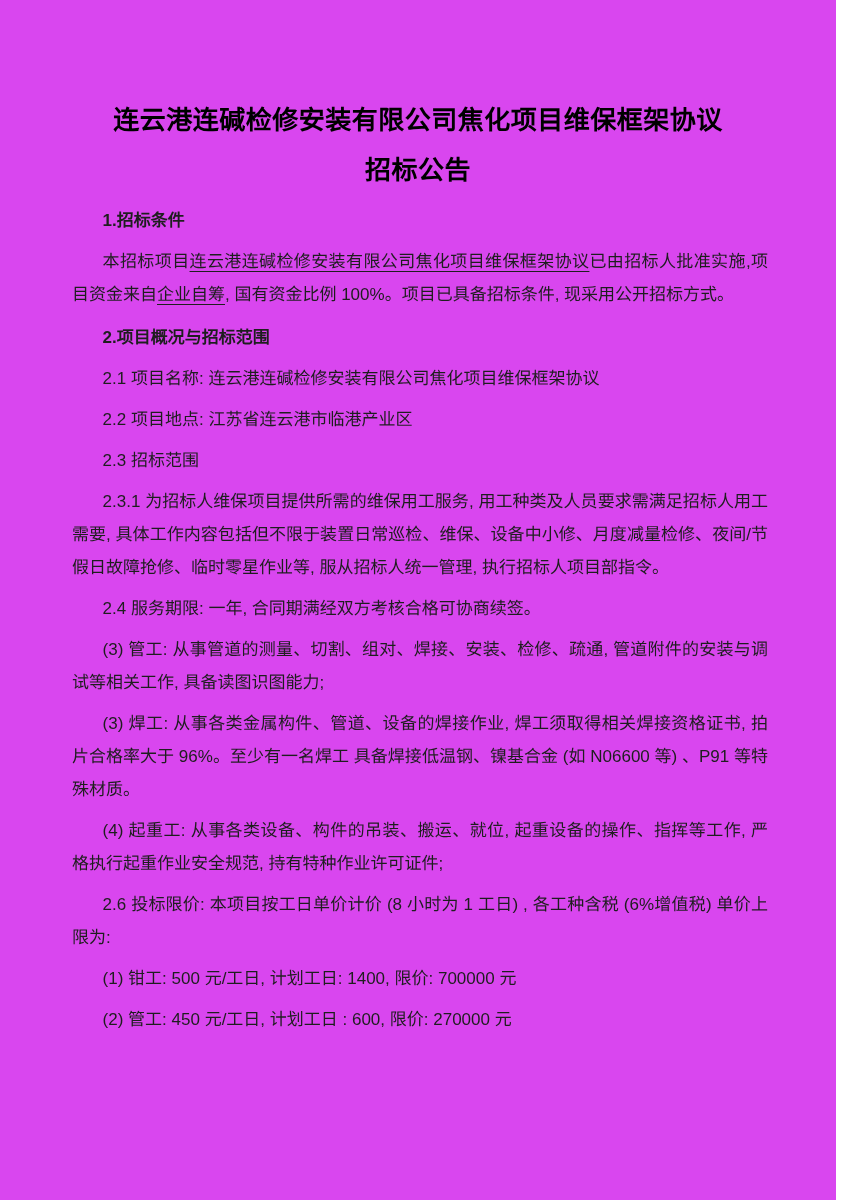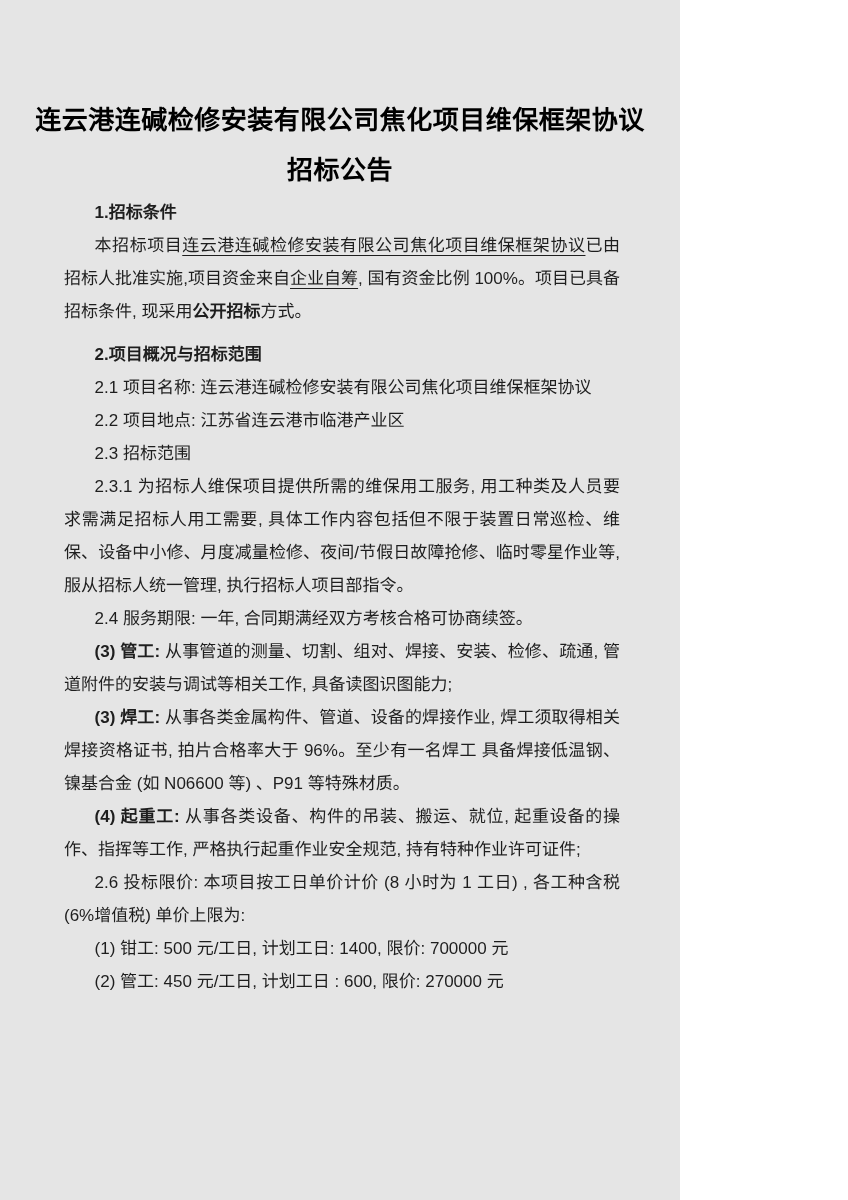--- a/index.html
+++ b/index.html
@@ -2,23 +2,23 @@
 <html lang="zh-CN"><head>
 <meta charset="utf-8">
 <style>
   html, body {
     margin: 0;
     padding: 0;
     background: #ffffff;
   }
   .page {
     position: relative;
-    width: 680px;
+    width: 836px;
     height: 1200px;
-    background: #e5e5e5;
+    background: #d946ef;
     overflow: hidden;
     color: #1e1e1e;
     font-family: "Liberation Sans", sans-serif;
   }
   .title-block {
     padding-top: 96px;
     text-align: center;
     font-family: "Liberation Serif", serif;
     font-weight: bold;
     font-size: 26px;
@@ -26,27 +26,27 @@
     color: #000000;
     letter-spacing: 0.5px;
   }
   .doc-body {
     padding: 0 60px 0 64px;
     font-size: 17px;
     line-height: 33px;
     text-align: justify;
   }
   .para {
-    margin: 0;
+    margin: 8px;
     text-indent: 1.8em;
     word-break: break-all;
   }
   .para.heading { font-weight: bold; }
   .para.gap-top { margin-top: 10px; }
-  .seg-b { font-weight: bold; }
+  .seg-b { font-weight: normal; }
   .seg-u { text-decoration: underline; text-underline-offset: 4px; }
 </style>
 </head>
 <body>
 
 <div class="page">
   <div class="title-block">
     <div>连云港连碱检修安装有限公司焦化项目维保框架协议</div>
     <div>招标公告</div>
   </div>

